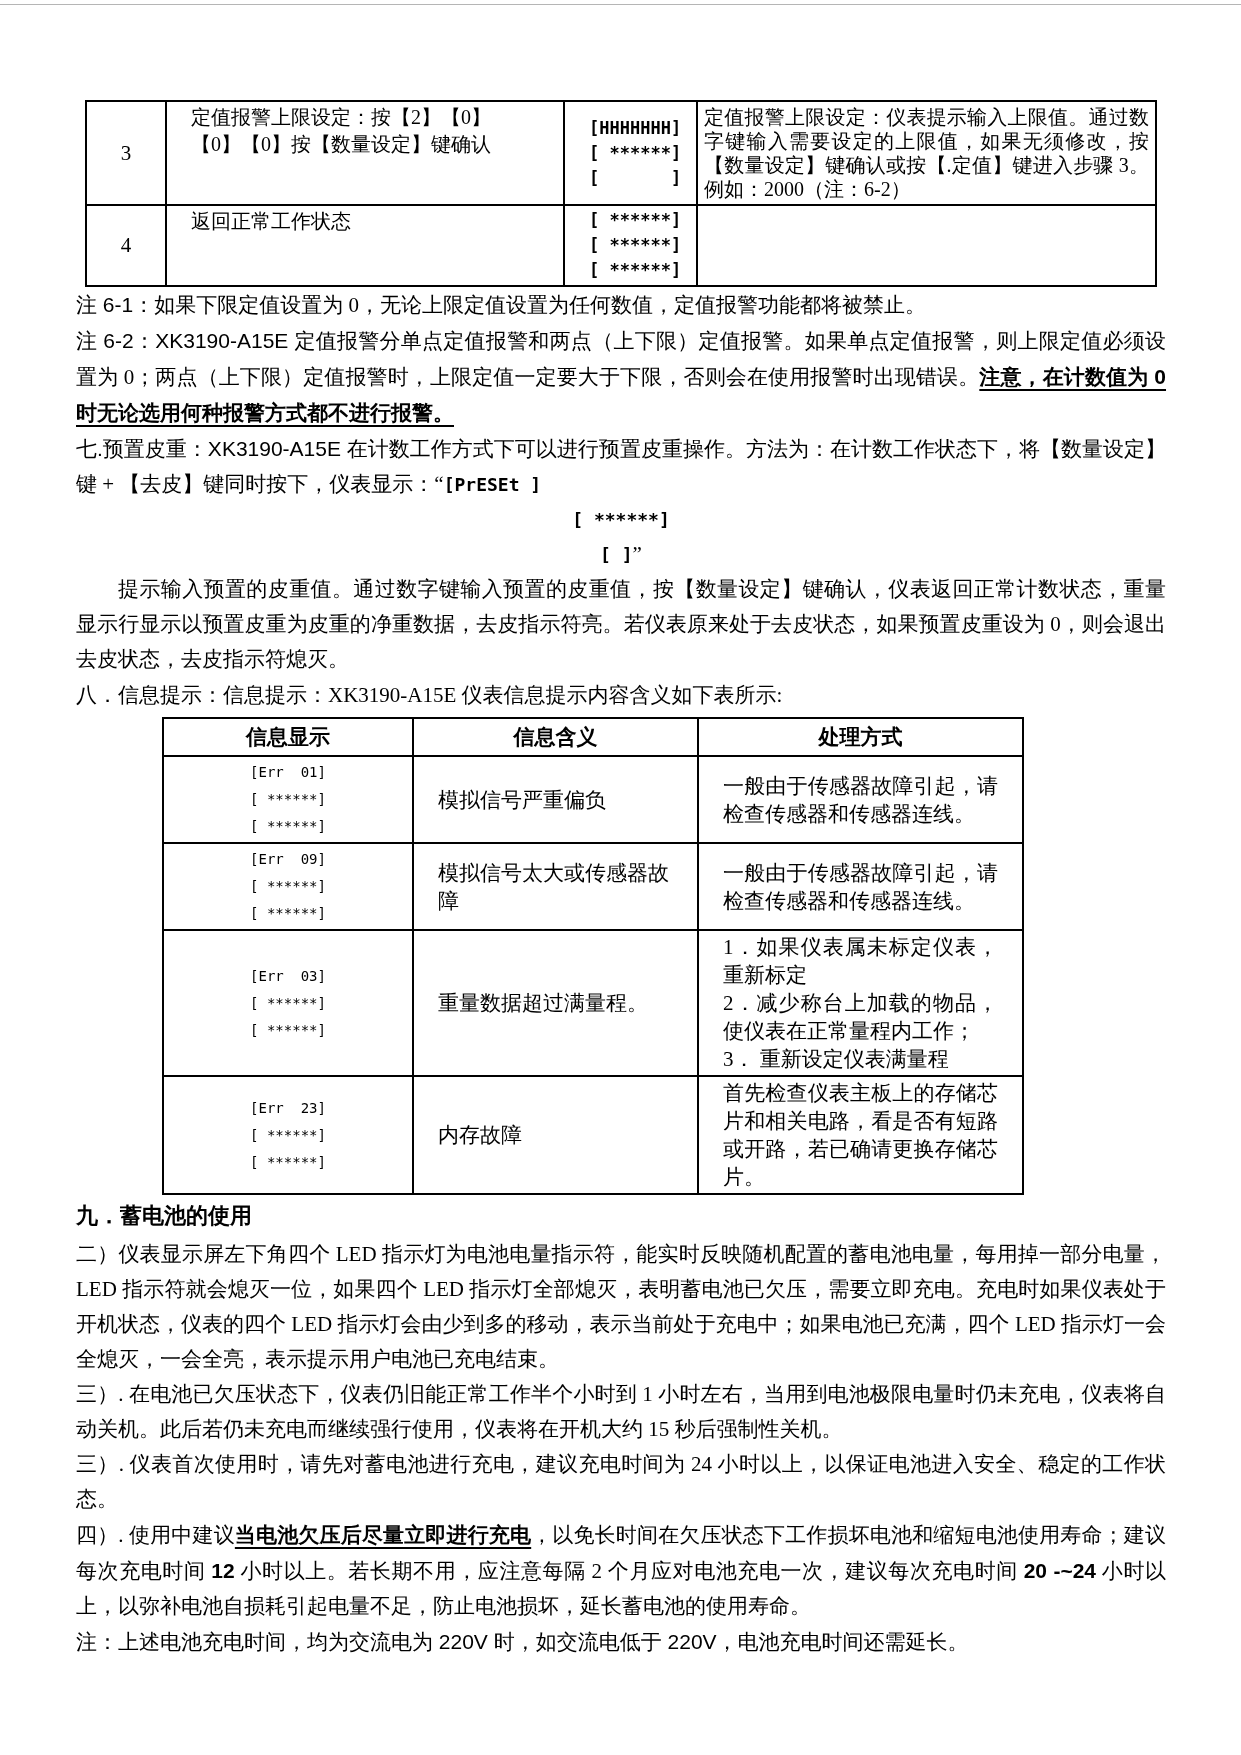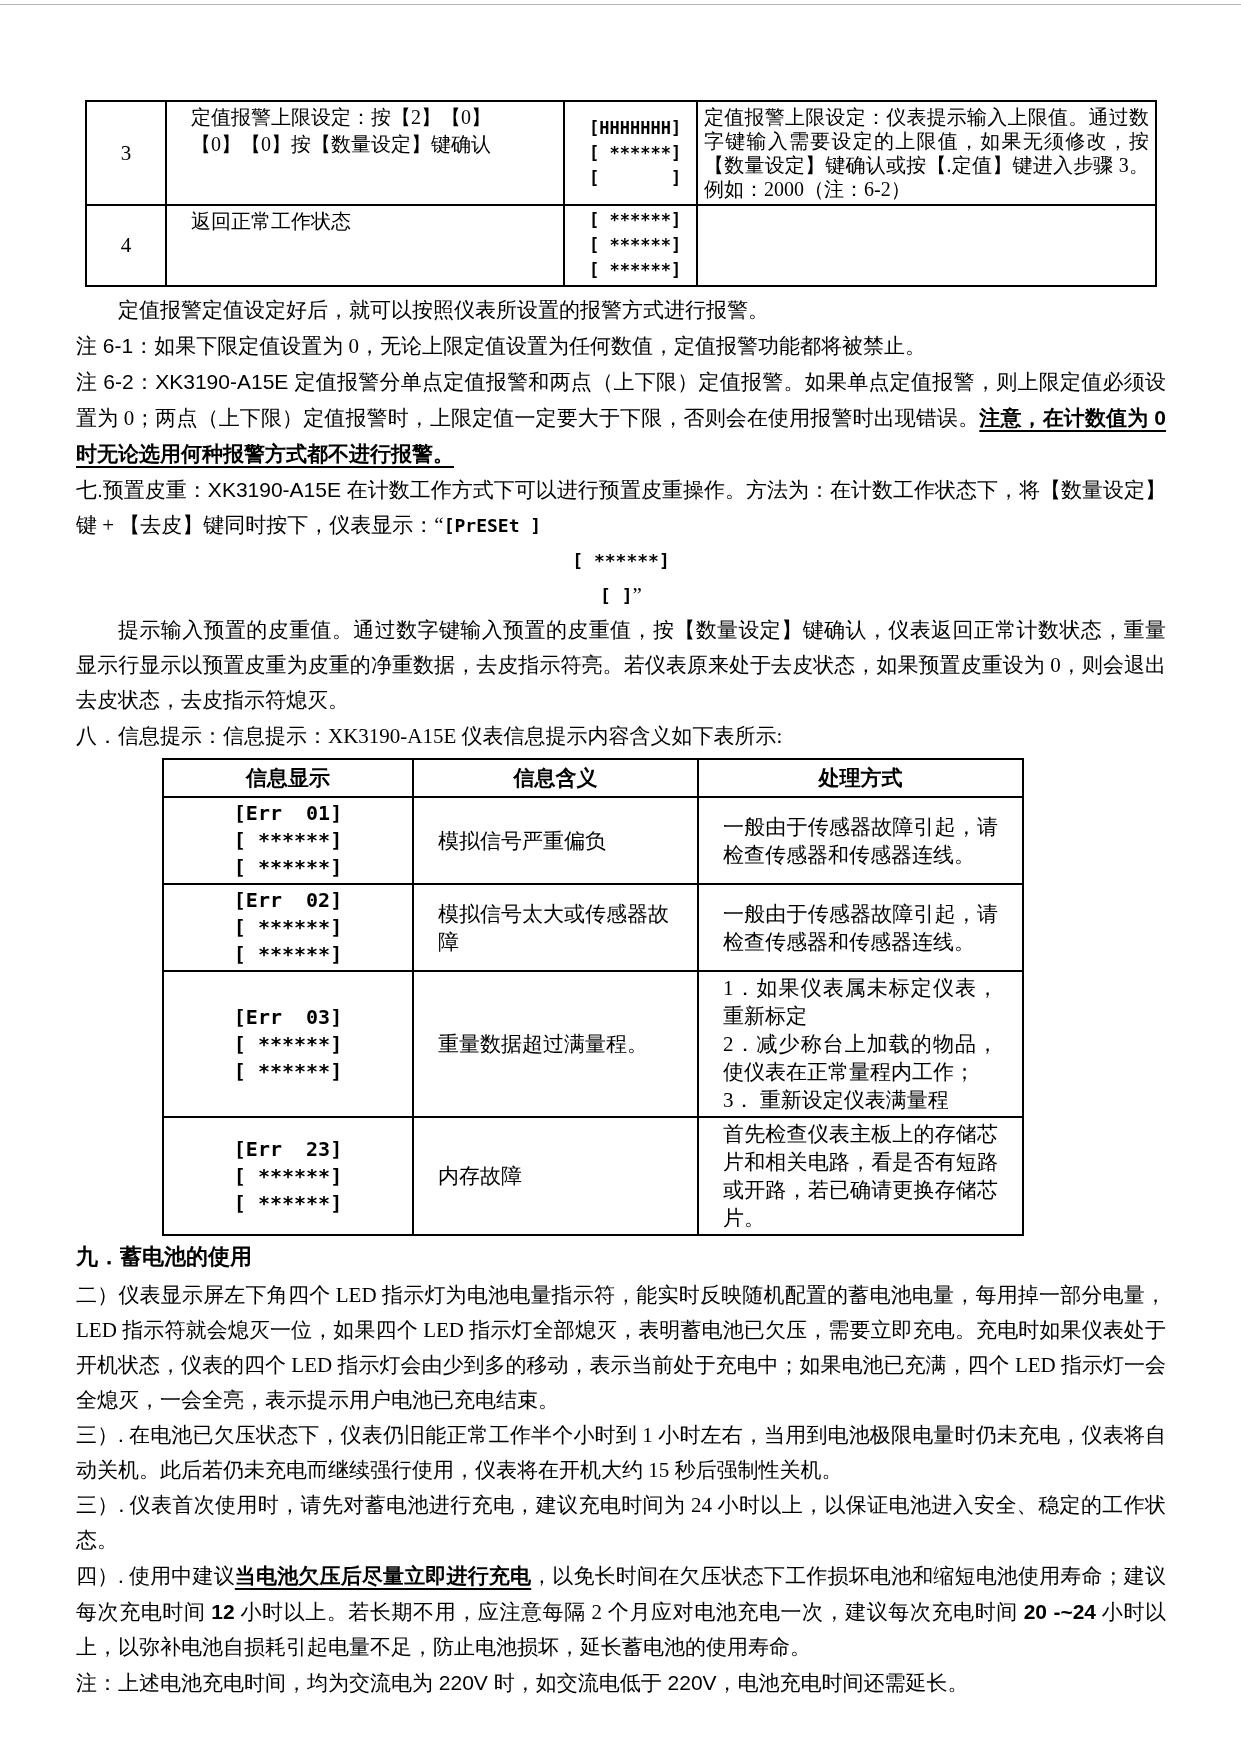--- a/index.html
+++ b/index.html
@@ -35,22 +35,22 @@
   
   p{margin:0;text-align:justify;}
   p.indent{text-indent:2em;}
   .centerline{text-align:center;margin:0;}
   .centerline .mono{font-size:18px;}
   
   .msgs{margin-left:86px;width:860px;margin-top:4px;margin-bottom:4px;border-radius:31px;}
   .msgs th{font-family:"Liberation Sans",sans-serif;font-weight:bold;
            text-align:center;padding:3px 6px;font-size:21px;line-height:30px;}
   .msgs .m-disp{vertical-align:middle;text-align:center;}
-  .msgs .m-disp div{font-family:"DejaVu Sans Mono",monospace;font-weight:bold;
-                    font-size:20px;line-height:27px;white-space:pre;}
+  .msgs .m-disp div{font-family:"DejaVu Sans Mono",monospace;font-weight:normal;
+                    font-size:14px;line-height:27px;white-space:pre;}
   .msgs .m-mean{vertical-align:middle;line-height:28px;}
   .msgs .m-handle{vertical-align:middle;line-height:28px;text-align:justify;}
   .heading9{font-family:Liberation Mono, monospace;font-weight:bold;
             font-size:22px;line-height:38px;margin:2px 0 0 0;text-align:left;}
 </style>
 </head>
 <body>
 
 <div class="page">
   <div class="topline"></div>
@@ -79,21 +79,20 @@
       <td class="c-disp">
             <div>[ ******]</div>
             <div>[ ******]</div>
             <div>[ ******]</div>
           </td>
       <td class="c-note"></td>
     </tr>
   </tbody>
     </table>
 
-  <p class="indent" style="margin-top:6px"><span>定值报警定值设定好后，就可以按照仪表所设置的报警方式进行报警。</span></p>
   <p><span class="b">注 6-1：</span><span>如果下限定值设置为 0，无论上限定值设置为任何数值，定值报警功能都将被禁止。</span></p>
   <p><span class="b">注 6-2：XK3190-A15E </span><span>定值报警分单点定值报警和两点（上下限）定值报警。如果单点定值报警，则上限定值必须设置为 0；两点（上下限）定值报警时，上限定值一定要大于下限，否则会在使用报警时出现错误。</span><span class="bu">注意，在计数值为 0 时无论选用何种报警方式都不进行报警。</span></p>
   <p><span class="b">七.预置皮重：XK3190-A15E </span><span>在计数工作方式下可以进行预置皮重操作。方法为：在计数工作状态下，将【数量设定】键 + 【去皮】键同时按下，仪表显示：“</span><span class="mono">[PrESEt ]</span></p>
   <p class="centerline"><span class="mono">[ ******]</span></p>
   <p class="centerline"><span class="mono">[      ]</span><span>”</span></p>
   <p class="indent"><span>提示输入预置的皮重值。通过数字键输入预置的皮重值，按【数量设定】键确认，仪表返回正常计数状态，重量显示行显示以预置皮重为皮重的净重数据，去皮指示符亮。若仪表原来处于去皮状态，如果预置皮重设为 0，则会退出去皮状态，去皮指示符熄灭。</span></p>
   <p><span class="b">八．信息提示：信息提示：</span><span>XK3190-A15E 仪表信息提示内容含义如下表所示:</span></p>
 
   <table class="msgs">
     <colgroup>
@@ -113,21 +112,21 @@
             <div>[ ******]</div>
             <div>[ ******]</div>
           </td>
       <td class="m-mean">模拟信号严重偏负</td>
       <td class="m-handle">
             <div>一般由于传感器故障引起，请检查传感器和传感器连线。</div>
           </td>
     </tr>
     <tr>
       <td class="m-disp">
-            <div>[Err  02]</div>
+            <div>[Err  09]</div>
             <div>[ ******]</div>
             <div>[ ******]</div>
           </td>
       <td class="m-mean">模拟信号太大或传感器故障</td>
       <td class="m-handle">
             <div>一般由于传感器故障引起，请检查传感器和传感器连线。</div>
           </td>
     </tr>
     <tr>
       <td class="m-disp">

